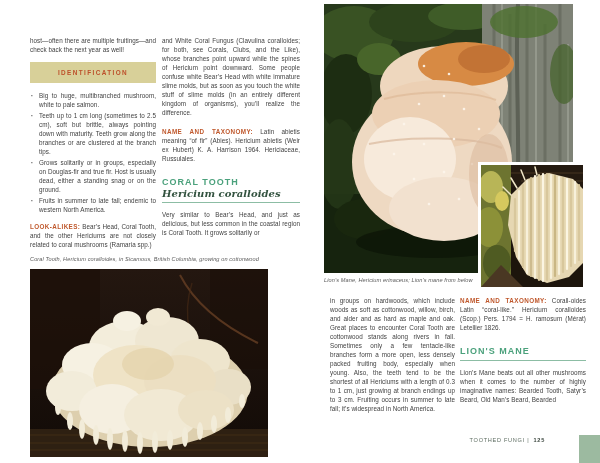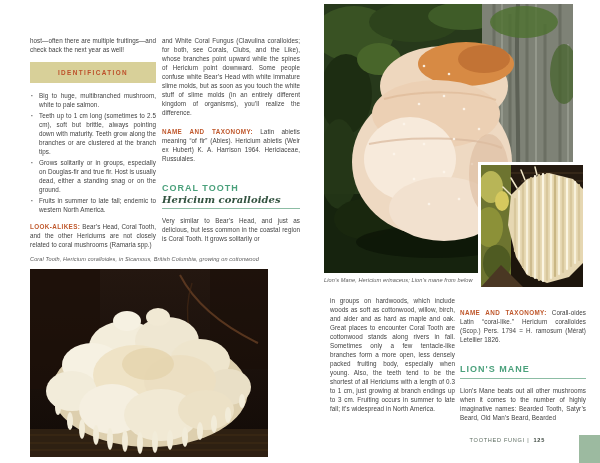--- a/index.html
+++ b/index.html
@@ -5,34 +5,34 @@
   html,body { margin:0; padding:0; background:#e8e8e8; }
   .spread {
     position:relative; width:600px; height:463px; background:#ffffff;
     font-family:"Liberation Sans", sans-serif; color:#3f3f3f; overflow:hidden;
   }
   
   .col { position:absolute; font-size:6.3px; line-height:9px; text-align:justify; letter-spacing:.05px; }
   .l-col1 { left:30px;  top:36px; width:126px; }
   .l-col2 { left:162px; top:36px; width:138px; }
   .r-col1 { left:330px; top:296px; width:125px; }
-  .r-col2 { left:460px; top:308px; width:126px; }
+  .r-col2 { left:460px; top:296px; width:126px; }
   p { margin:0 0 8px 0; }
   .label { color:#bf572b; font-weight:bold; letter-spacing:.4px; }
   
   .id-box {
     background:#d8d099; color:#bd4f2a; font-weight:bold; font-size:6.4px;
     letter-spacing:1.4px; text-align:center; padding:6px 2px; margin:8px 0 8px 0;
   }
   
   ul.bullets { list-style:none; margin:0 0 8px 0; padding:0; }
   ul.bullets li { position:relative; padding-left:9px; margin-bottom:2px; }
   ul.bullets li::before { content:"·"; position:absolute; left:1px; top:0; font-weight:bold; }
   
-  .sec-head { margin-top:20px; }
+  .sec-head { margin-top:14px; }
   .sec-title { color:#4ba17c; font-weight:bold; font-size:9px; letter-spacing:1px; line-height:10px; }
   .sec-species { font-family:"DejaVu Serif", serif; font-style:italic; font-weight:bold;
                  color:#32523f; font-size:10px; line-height:9px; margin-top:2px; }
   .sec-rule { border:none; border-top:1px solid #8cbda4; margin:4px 0 7px 0; }
   
   .caption { position:absolute; font-size:5.6px; line-height:7px; font-style:italic; color:#5a5a5a; letter-spacing:.1px; }
   .l-caption { left:30px; top:256px; width:262px; }
   .r-caption { left:324px; top:277px; width:152px; }
   
   .photo { position:absolute; display:block; }

